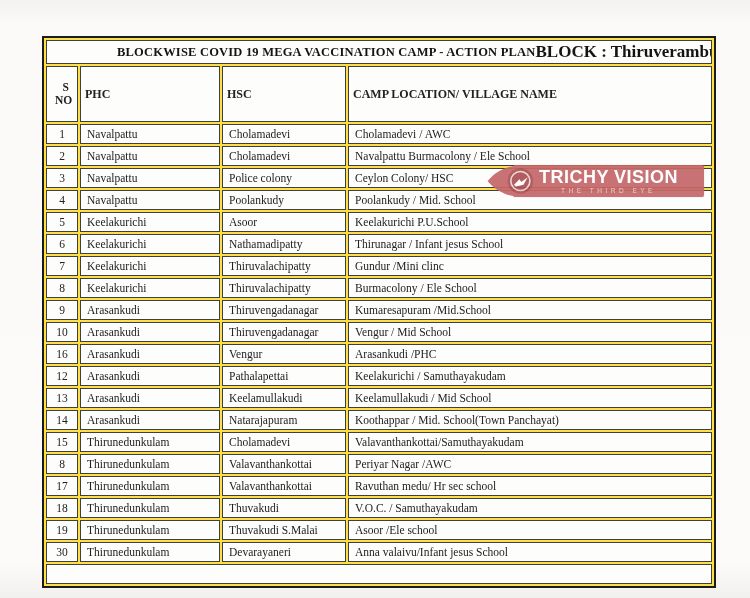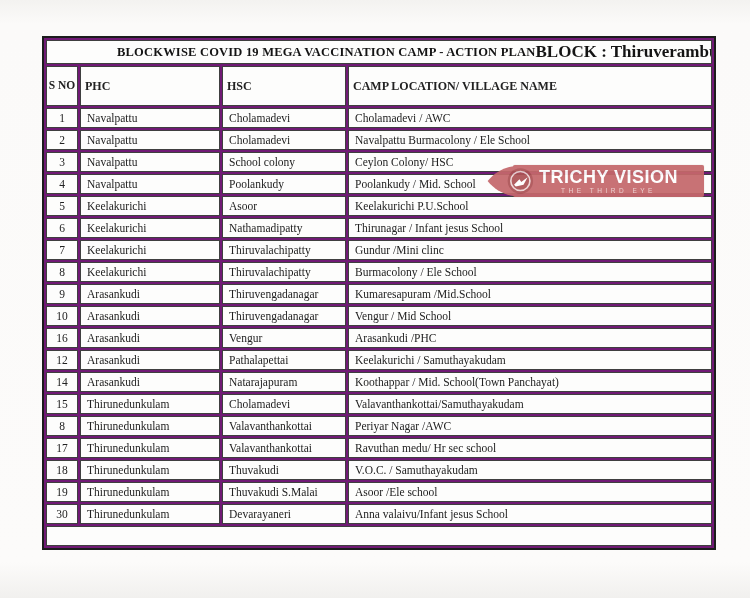--- a/index.html
+++ b/index.html
@@ -4,32 +4,32 @@
 <style>
   html,body{margin:0;padding:0;}
   body{
     width:750px;height:598px;position:relative;overflow:hidden;
     background:linear-gradient(180deg,#f3f2f0 0%,#fbfaf9 4%,#fcfbfa 94%,#f1f0ee 100%);
     font-family:"Liberation Serif", serif;
   }
   .doc-table{
     position:absolute;left:42px;top:36px;width:668px;
     border:2px solid #1c1c1c;border-collapse:separate;border-spacing:2px;
-    background:#701a75;table-layout:fixed;
+    background:#fde047;table-layout:fixed;
   }
   .doc-table td,.doc-table th{
     border:1px solid #3f3f3f;background:#fdfdfc;color:#222;
     overflow:hidden;white-space:nowrap;
   }
   .title-cell{height:22px;padding:0 52px 0 70px;}
   .title-flex{display:flex;align-items:center;justify-content:space-between;width:100%;}
   .doc-title{font-weight:bold;font-size:12.5px;letter-spacing:0.2px;color:#141414;}
   .block-label{font-weight:bold;font-size:17px;color:#141414;}
   th{font-size:12px;text-align:left;padding:0 0 0 4px;height:38px;color:#141414;}
-  th.c-sno{text-align:center;padding:0;font-size:11.5px;line-height:1.15;white-space:normal;}
+  th.c-sno{text-align:right;padding:8px;font-size:11.5px;line-height:1.15;white-space:normal;}
   td{font-size:11.5px;height:18px;padding:0 0 0 6px;}
   td.c-sno{text-align:center;padding:0;}
   .empty-cell{height:18px;}
   
   .watermark{
     position:absolute;left:486px;top:161px;width:218px;height:40px;
     opacity:0.93;pointer-events:none;
   }
   .wm-banner{
     position:absolute;left:27px;right:0;top:4px;bottom:4px;border-radius:2px;
@@ -82,21 +82,21 @@
       </tr>
       <tr>
         <td class="c-sno">2</td>
         <td>Navalpattu</td>
         <td>Cholamadevi</td>
         <td>Navalpattu Burmacolony / Ele School</td>
       </tr>
       <tr>
         <td class="c-sno">3</td>
         <td>Navalpattu</td>
-        <td>School colony</td>
+        <td>Police colony</td>
         <td>Ceylon Colony/ HSC</td>
       </tr>
       <tr>
         <td class="c-sno">4</td>
         <td>Navalpattu</td>
         <td>Poolankudy</td>
         <td>Poolankudy / Mid. School</td>
       </tr>
       <tr>
         <td class="c-sno">5</td>
@@ -138,20 +138,26 @@
         <td class="c-sno">16</td>
         <td>Arasankudi</td>
         <td>Vengur</td>
         <td>Arasankudi /PHC</td>
       </tr>
       <tr>
         <td class="c-sno">12</td>
         <td>Arasankudi</td>
         <td>Pathalapettai</td>
         <td>Keelakurichi / Samuthayakudam</td>
+      </tr>
+      <tr>
+        <td class="c-sno">13</td>
+        <td>Arasankudi</td>
+        <td>Keelamullakudi</td>
+        <td>Keelamullakudi / Mid School</td>
       </tr>
       <tr>
         <td class="c-sno">14</td>
         <td>Arasankudi</td>
         <td>Natarajapuram</td>
         <td>Koothappar / Mid. School(Town Panchayat)</td>
       </tr>
       <tr>
         <td class="c-sno">15</td>
         <td>Thirunedunkulam</td>

